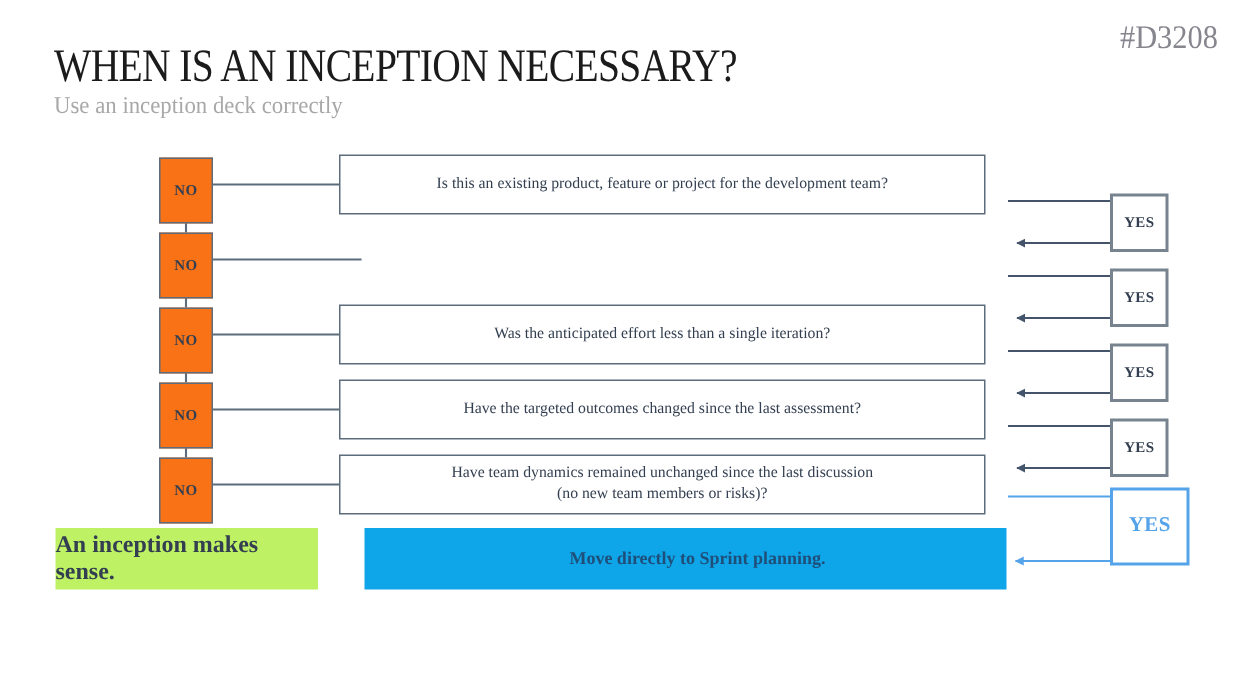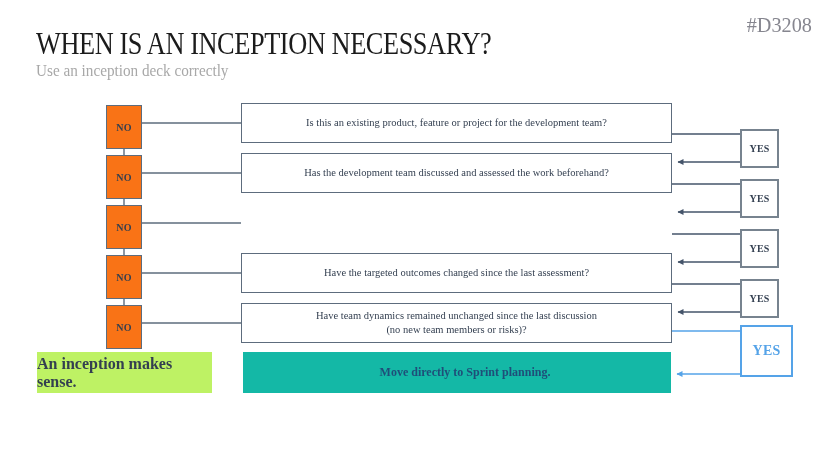--- a/index.html
+++ b/index.html
@@ -31,21 +31,21 @@
   
   .no-box {
     position:absolute; left:106px; width:36px; height:44px; box-sizing:border-box;
     background:#f97316; border:1.4px solid #5d6c7d;
     display:flex; align-items:center; justify-content:center;
     font-size:10px; font-weight:bold; color:#333f50; letter-spacing:0.3px;
   }
   .no-r1{top:105px} .no-r2{top:155px} .no-r3{top:205px} .no-r4{top:255px} .no-r5{top:305px}
 
   .q-box {
-    position:absolute; left:241px; width:431px; height:40px; box-sizing:border-box;
+    position:absolute; left:226px; width:431px; height:40px; box-sizing:border-box;
     background:#ffffff; border:1.4px solid #5d6c7d;
     display:flex; align-items:center; justify-content:center;
     font-size:10.5px; color:#333f50; text-align:center; white-space:pre-line;
     line-height:1.35; padding:5px 14px;
   }
   .q-r1{top:103px} .q-r2{top:153px} .q-r3{top:203px} .q-r4{top:253px} .q-r5{top:303px}
 
   .yes-box {
     position:absolute; left:740px; width:39px; height:39px; box-sizing:border-box;
     background:#ffffff; border:2px solid #77838f;
@@ -62,21 +62,21 @@
   }
 
   .outcome-no {
     position:absolute; left:37px; top:352px; width:175px; height:41px; box-sizing:border-box;
     background:#bef264;
     display:flex; align-items:center; justify-content:center;
     font-size:16px; font-weight:bold; color:#333f50;
   }
   .outcome-yes {
     position:absolute; left:243px; top:352px; width:428px; height:41px; box-sizing:border-box;
-    background:#14b8a6;
+    background:#0ea5e9;
     display:flex; align-items:center; justify-content:center;
     font-size:12px; font-weight:bold; color:#1f4e79;padding-left:16px;
   }
 </style>
 </head>
 <body>
 
 <div class="canvas">
 
   <div class="title">WHEN IS AN INCEPTION NECESSARY?</div>
@@ -120,21 +120,21 @@
     <line x1="740" y1="374" x2="677" y2="374" stroke="#55a3e8" stroke-width="1.4" marker-end="url(#arrow-blue)"></line>
   </svg>
 
   <div class="no-box no-r1">NO</div>
   <div class="no-box no-r2">NO</div>
   <div class="no-box no-r3">NO</div>
   <div class="no-box no-r4">NO</div>
   <div class="no-box no-r5">NO</div>
 
   <div class="q-box q-r1">Is this an existing product, feature or project for the development team?</div>
-  <div class="q-box q-r2">Has the development team discussed and assessed the work beforehand?</div>
+  <div class="q-box q-r3">Was the anticipated effort less than a single iteration?</div>
   <div class="q-box q-r5">Have team dynamics remained unchanged since the last discussion
 (no new team members or risks)?</div>
   <div class="q-box q-r4">Have the targeted outcomes changed since the last assessment?</div>
 
   <div class="yes-box yes-r1">YES</div>
   <div class="yes-box yes-r2">YES</div>
   <div class="yes-box yes-r3">YES</div>
   <div class="yes-box yes-r4">YES</div>
   <div class="yes-box-blue">YES</div>
 

